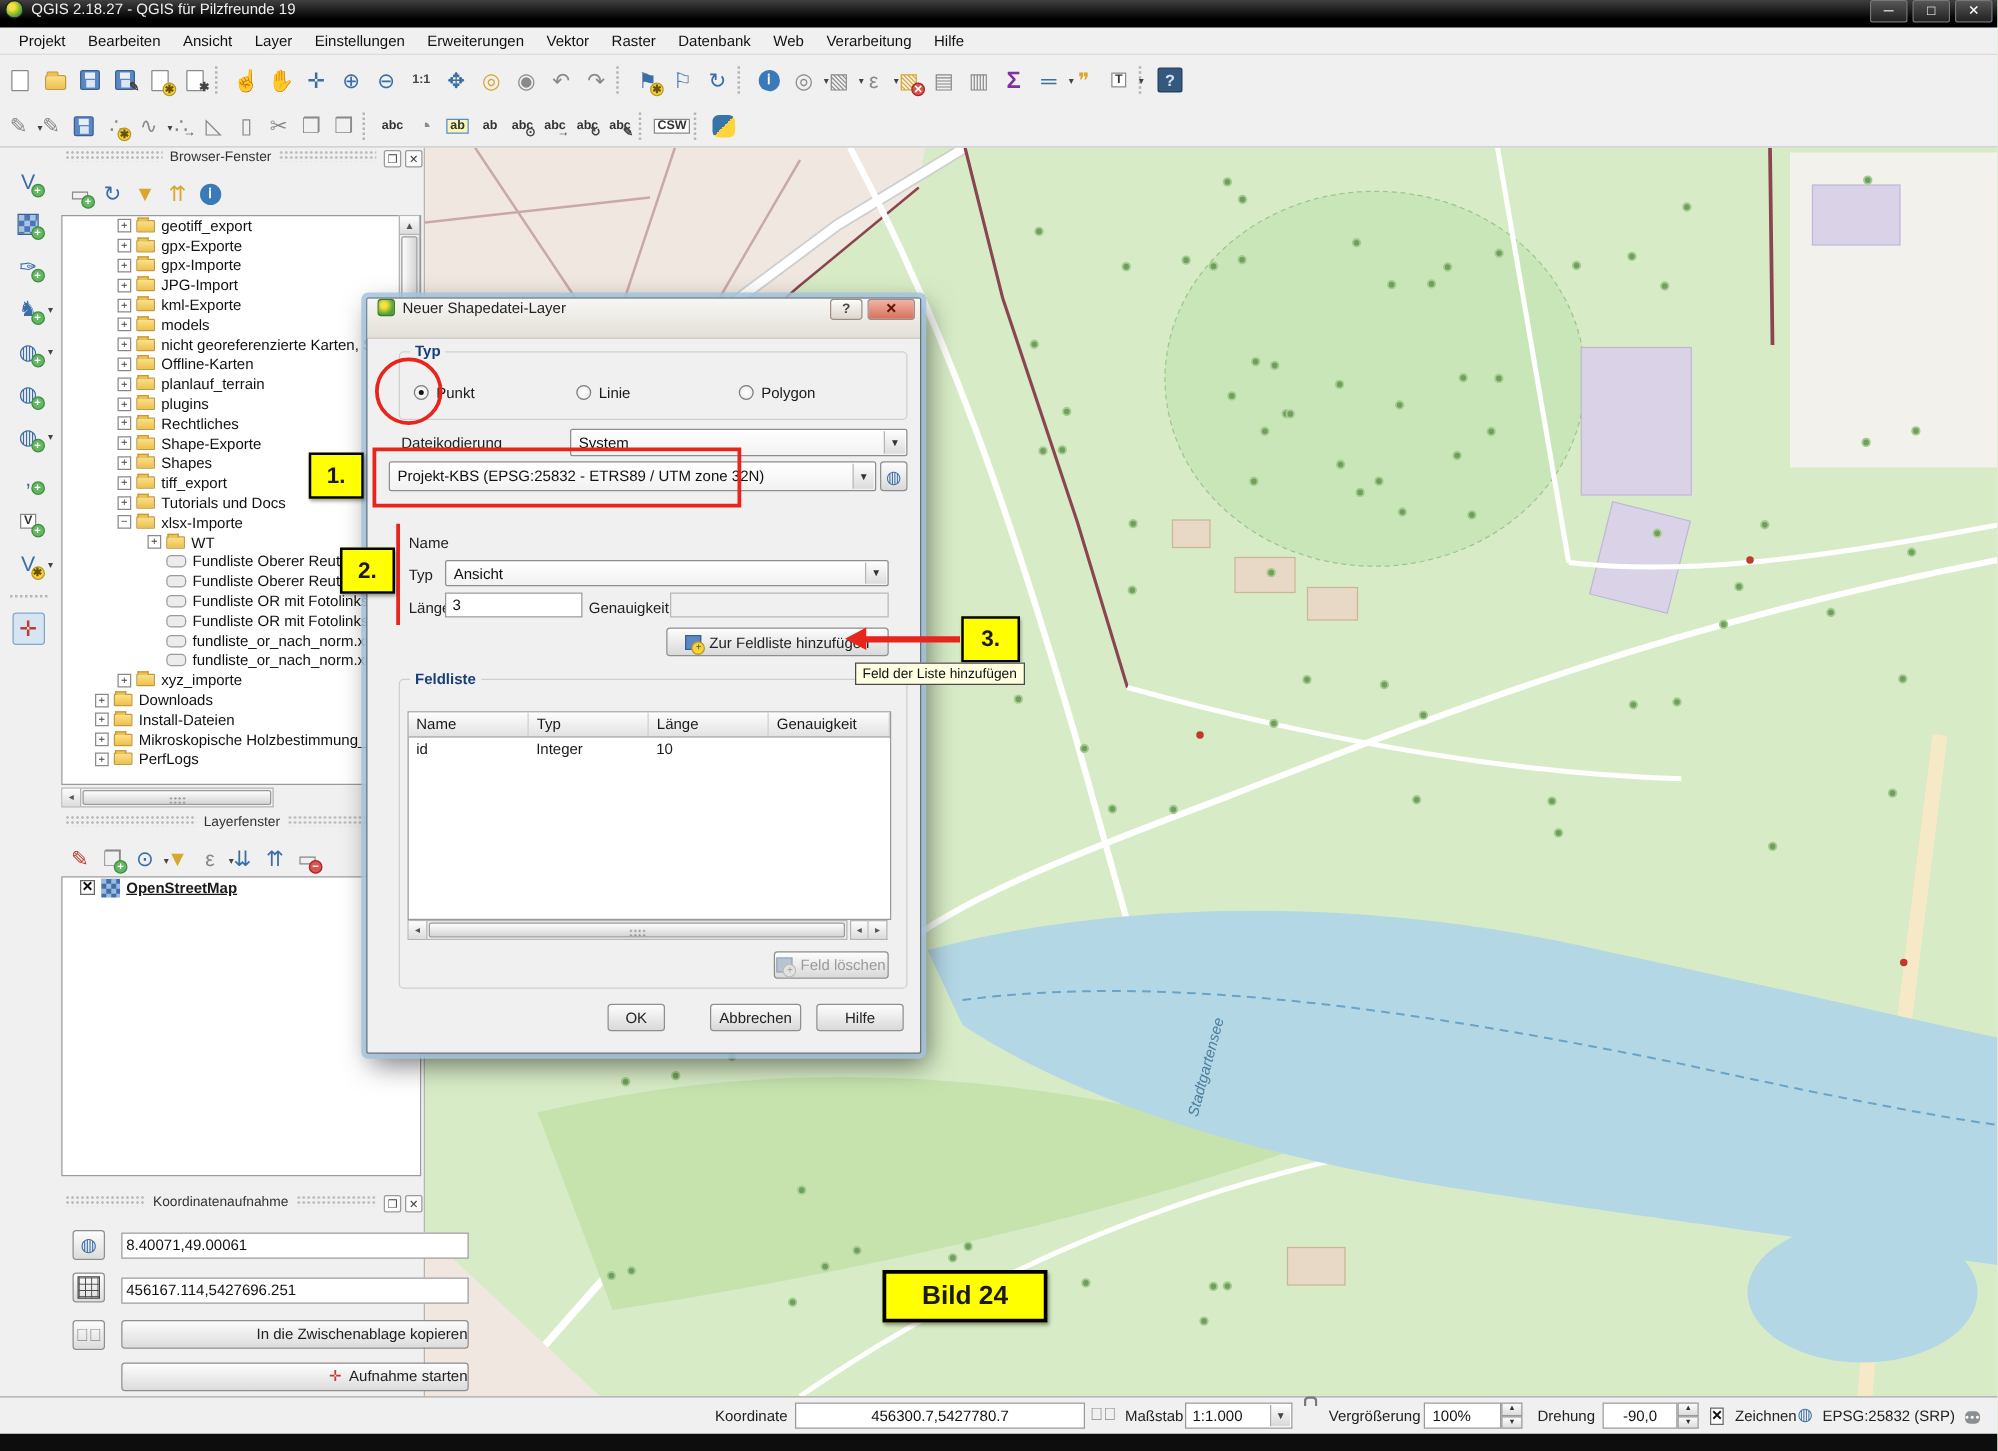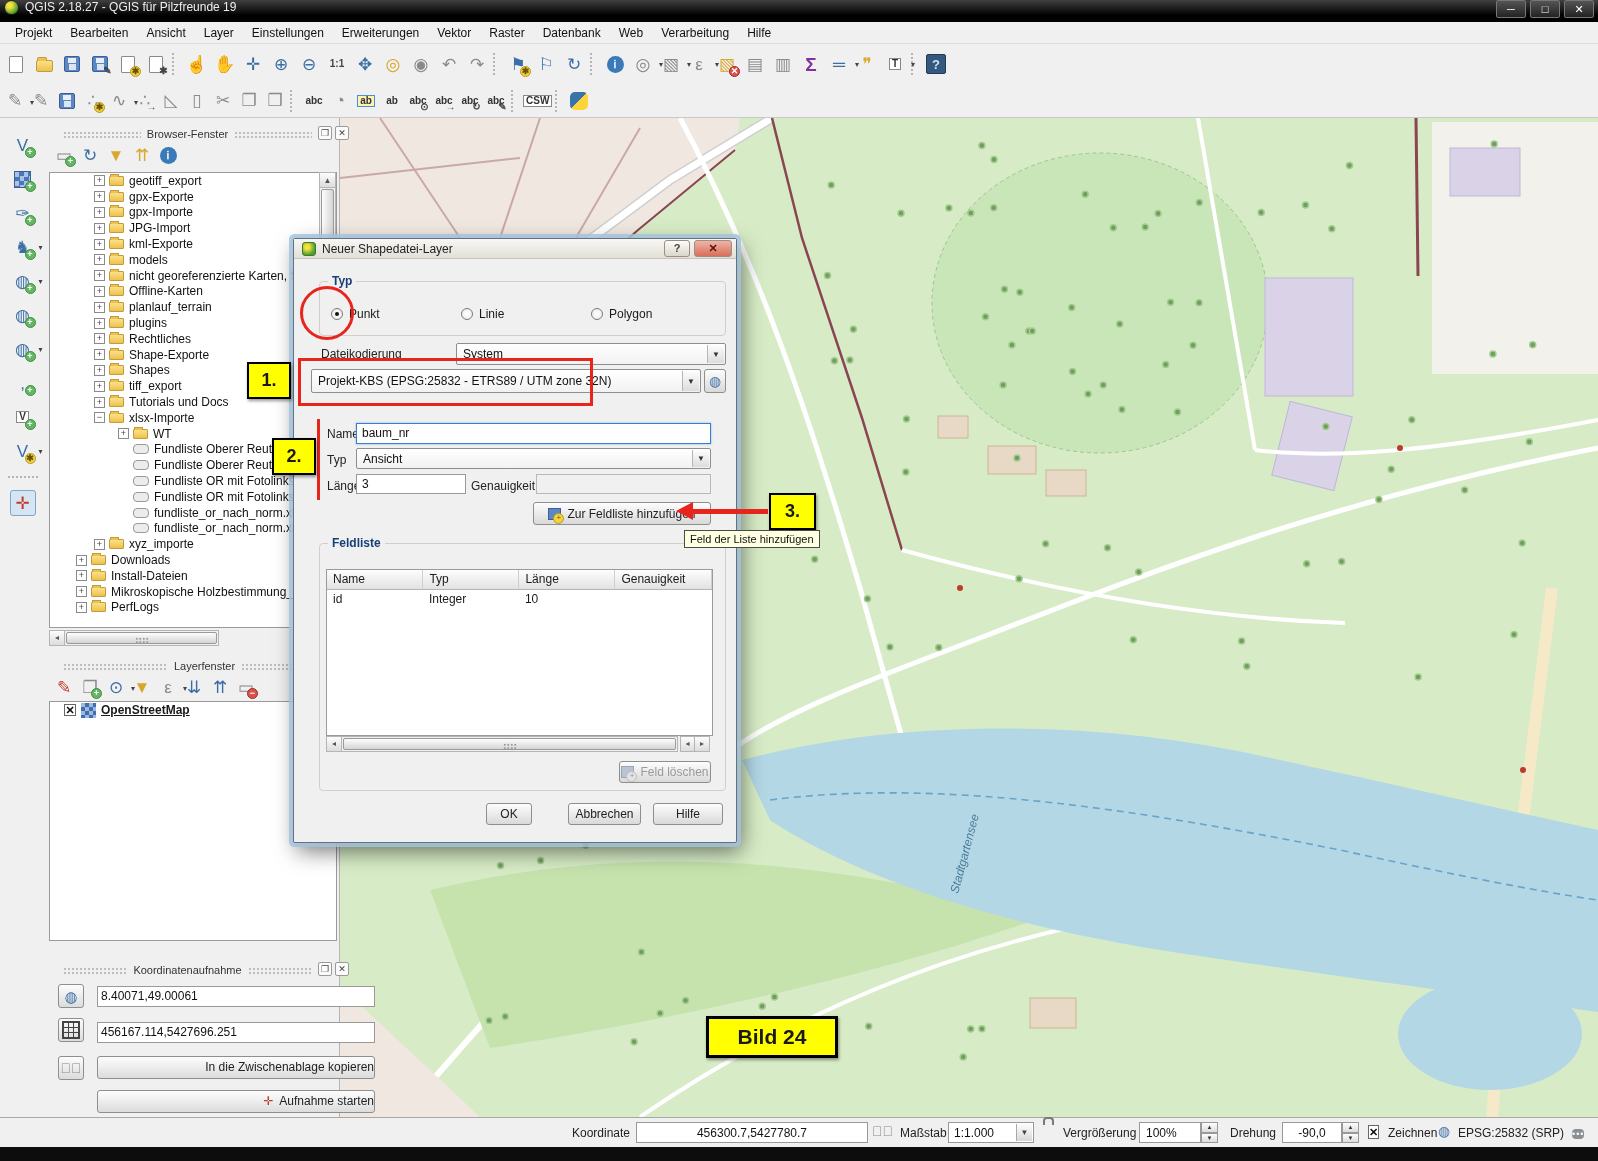--- a/index.html
+++ b/index.html
@@ -53,21 +53,21 @@
   .ic-lock{width:11px;height:9px;background:#7a7a7a;border-radius:1px;position:relative;margin-top:5px}
   .ic-lock::before{content:'';position:absolute;top:-6px;left:1px;width:7px;height:6px;border:2px solid #7a7a7a;border-bottom:none;border-radius:4px 4px 0 0}
 
   
   #leftbar{position:absolute;left:0;top:118px;width:45px;height:999px;background:#f0f0f0;z-index:5;display:flex;flex-direction:column;align-items:center;padding-top:10px}
   #leftbar .tbicon{margin:4px 0}
   #leftbar .hsep{width:30px;border-top:2px dotted #b5b5b5;margin:8px 0}
 
   
   #docks{position:absolute;left:45px;top:118px;width:295px;height:999px;background:#f0f0f0;border-right:1px solid #b5b5b5;z-index:5}
-  .phead{position:absolute;left:12px;width:295px;height:20px;display:flex;align-items:flex-end;font-size:11px;color:#333}
+  .phead{position:absolute;left:1px;width:295px;height:20px;display:flex;align-items:flex-start;font-size:11px;color:#333}
   .phead .dots{flex:1;height:9px;margin:0 6px;background-image:radial-gradient(#bdbdbd 1px,transparent 1.2px);background-size:4px 4px}
   .phead .pbtn{width:14px;height:14px;border:1px solid #9a9a9a;background:#fbfbfb;font-size:9px;line-height:12px;text-align:center;color:#444;margin-right:3px;border-radius:2px}
   .ptools{position:absolute;display:flex;align-items:center}
   .ptools .tbicon{min-width:24px;height:24px}
 
   #btree{position:absolute;left:4px;top:54px;width:288px;height:456px;background:#fff;border:1px solid #9a9a9a;overflow:hidden}
   .trow{display:flex;align-items:center;height:15.8px;white-space:nowrap;font-size:12px;color:#111}
   .exp{width:11px;height:11px;border:1px solid #8a8a8a;background:#fff;font-size:9px;line-height:9px;text-align:center;color:#444;margin-right:4px;flex:none}
   .spc{width:15px;flex:none}
   .tfold{width:15px;height:10px;background:linear-gradient(#fbe08a,#edc24d);border:1px solid #c49a3c;border-radius:1px;margin-right:5px;flex:none;position:relative}
@@ -99,21 +99,21 @@
   #statusbar .sb{position:absolute;top:8px;color:#222}
   .sbfield{position:absolute;top:4px;height:21px;background:#fff;border:1px solid #999;text-align:center;font-size:12px;padding-top:3px;color:#111}
   .sbcombo{position:absolute;top:4px;height:21px;background:#fff;border:1px solid #999;font-size:12px;padding:3px 5px;color:#111}
   .sbcombo .ar{position:absolute;right:1px;top:1px;width:16px;height:17px;background:linear-gradient(#fdfdfd,#d8d8d8);border-left:1px solid #aaa;font-size:8px;text-align:center;line-height:17px;color:#444}
   .spin{position:absolute;top:4px;width:17px;height:21px;display:flex;flex-direction:column}
   .spin div{flex:1;border:1px solid #999;background:linear-gradient(#fdfdfd,#dcdcdc);font-size:6px;line-height:8px;text-align:center;color:#333}
   #blackstrip{position:absolute;left:0;top:1147px;width:1598px;height:14px;background:#0d0d0d;z-index:20}
 
   
   #dialog{position:absolute;left:293px;top:238px;width:444px;height:605px;z-index:50;background:#f0f0f0;border:1px solid #64707e;box-shadow:0 0 0 4px rgba(165,195,220,.85),4px 8px 22px rgba(0,0,0,.55);border-radius:2px}
-  #dlg-title{height:20px;display:flex;align-items:center;background:linear-gradient(#f8f7f4,#e3dfd8);border-bottom:1px solid #c9c4bb;padding:0 4px}
+  #dlg-title{height:32px;display:flex;background:linear-gradient(#f8f7f4,#e3dfd8);border-bottom:1px solid #c9c4bb;padding:0 4px}
   #dlg-icon{width:14px;height:14px;border-radius:3px;background:radial-gradient(circle at 35% 35%,#f6e23c 20%,#4d9e33 70%);margin:0 6px 0 4px;border:1px solid #3e7a2a}
   #dlg-title .t{font-size:12px;color:#222}
   .dlgbtn{width:26px;height:17px;margin-left:4px;border:1px solid #9b8f85;border-radius:3px;background:linear-gradient(#fdfcfa,#dcd6cc);text-align:center;line-height:15px;font-size:11px;color:#444;font-weight:bold}
   .dlgbtn.close{width:38px;background:linear-gradient(#f0b4a6,#d7705a);color:#5d1408}
   .grp{position:absolute;border:1px solid #d2cfc9;border-radius:4px}
   .grp>.leg{position:absolute;top:-8px;left:8px;background:#f0f0f0;padding:0 4px;font-weight:bold;color:#173f77;font-size:12px}
   .radio{display:flex;align-items:center;position:absolute}
   .radio .rb{width:12px;height:12px;border:1px solid #7b7b7b;border-radius:50%;background:radial-gradient(#fff,#e8e8e8);margin-right:6px;position:relative}
   .radio.sel .rb::after{content:'';position:absolute;left:3px;top:3px;width:4px;height:4px;border-radius:50%;background:#111}
   .dlbl{position:absolute;font-size:12px;color:#222}
@@ -850,21 +850,20 @@
 
   <span class="dlbl" style="left:27px;top:108px">Dateikodierung</span>
   <div class="combo" style="left:162px;top:104px;width:270px;height:22px"><span>System</span><span class="ar">▼</span></div>
 
   <div class="combo" style="left:17px;top:130px;width:390px;height:24px;padding-top:4px"><span>Projekt-KBS (EPSG:25832 - ETRS89 / UTM zone 32N)</span><span class="ar">▼</span></div>
   <div class="pbtn2" style="left:410px;top:130px;width:22px;height:24px">
       <span class="g blue" style="font-size:14px;margin:0">◍</span>
     </div>
 
   <span class="dlbl" style="left:33px;top:188px">Name</span>
-  <div class="tfield focus" style="left:62px;top:184px;width:355px;height:21px">baum_nr</div>
   <span class="dlbl" style="left:33px;top:214px">Typ</span>
   <div class="combo" style="left:62px;top:209px;width:355px;height:21px"><span>Ansicht</span><span class="ar">▼</span></div>
   <span class="dlbl" style="left:33px;top:240px">Länge</span>
   <div class="tfield" style="left:62px;top:235px;width:110px;height:20px">3</div>
   <span class="dlbl" style="left:177px;top:240px">Genauigkeit</span>
   <div class="tfield disabled" style="left:242px;top:235px;width:175px;height:20px"></div>
   <div class="pbtn2" style="left:239px;top:263px;width:178px;height:23px">
       <span class="bic"></span>
       <span>Zur Feldliste hinzufügen</span>
     </div>

